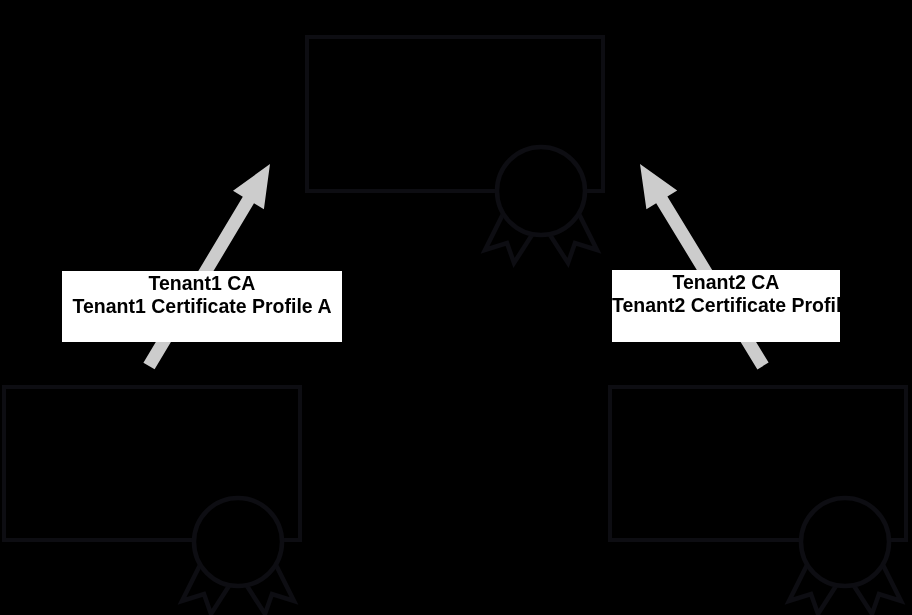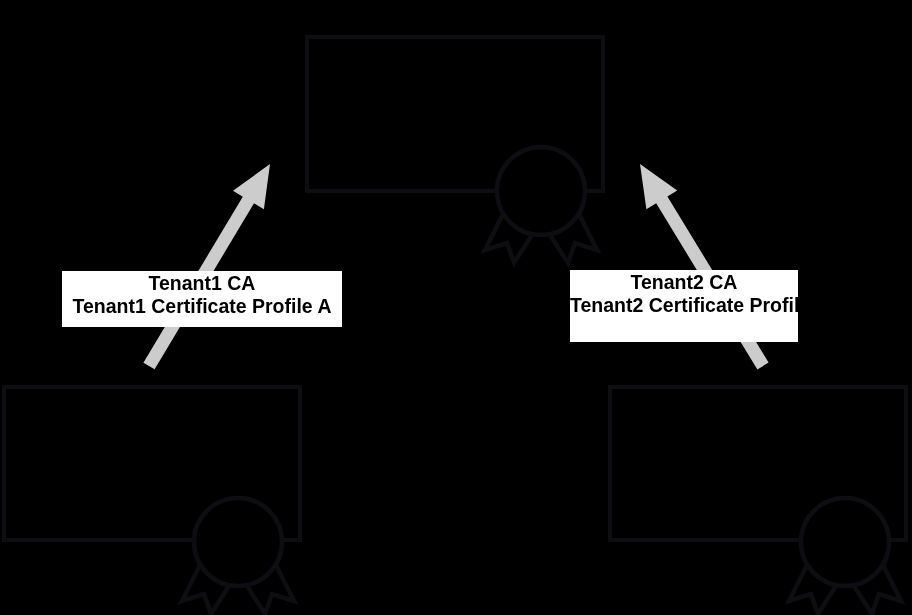--- a/index.html
+++ b/index.html
@@ -57,22 +57,22 @@
     position: absolute;
     background: var(--label-bg);
     color: var(--label-text);
     font-weight: bold;
     font-size: 19.5px;
     line-height: 23.3px;
     text-align: center;
     padding-top: 1px;
     white-space: nowrap;
   }
-  .label-t1 { left: 62px;  top: 271px; width: 280px; height: 56px; }
-  .label-t2 { left: 570px; top: 270px; width: 228px; height: 72px; }
+  .label-t1 { left: 62px;  top: 271px; width: 280px; height: 71px; }
+  .label-t2 { left: 612px; top: 270px; width: 228px; height: 72px; }
 </style>
 </head>
 <body>
 
 <div class="canvas">
 
   <svg width="0" height="0" style="position:absolute" aria-hidden="true">
     <defs>
       <g id="seal-shape">
         <path class="ribbon" d="M26,60 L4,104 L26,97 L33,117 L58,78 Z"></path>

